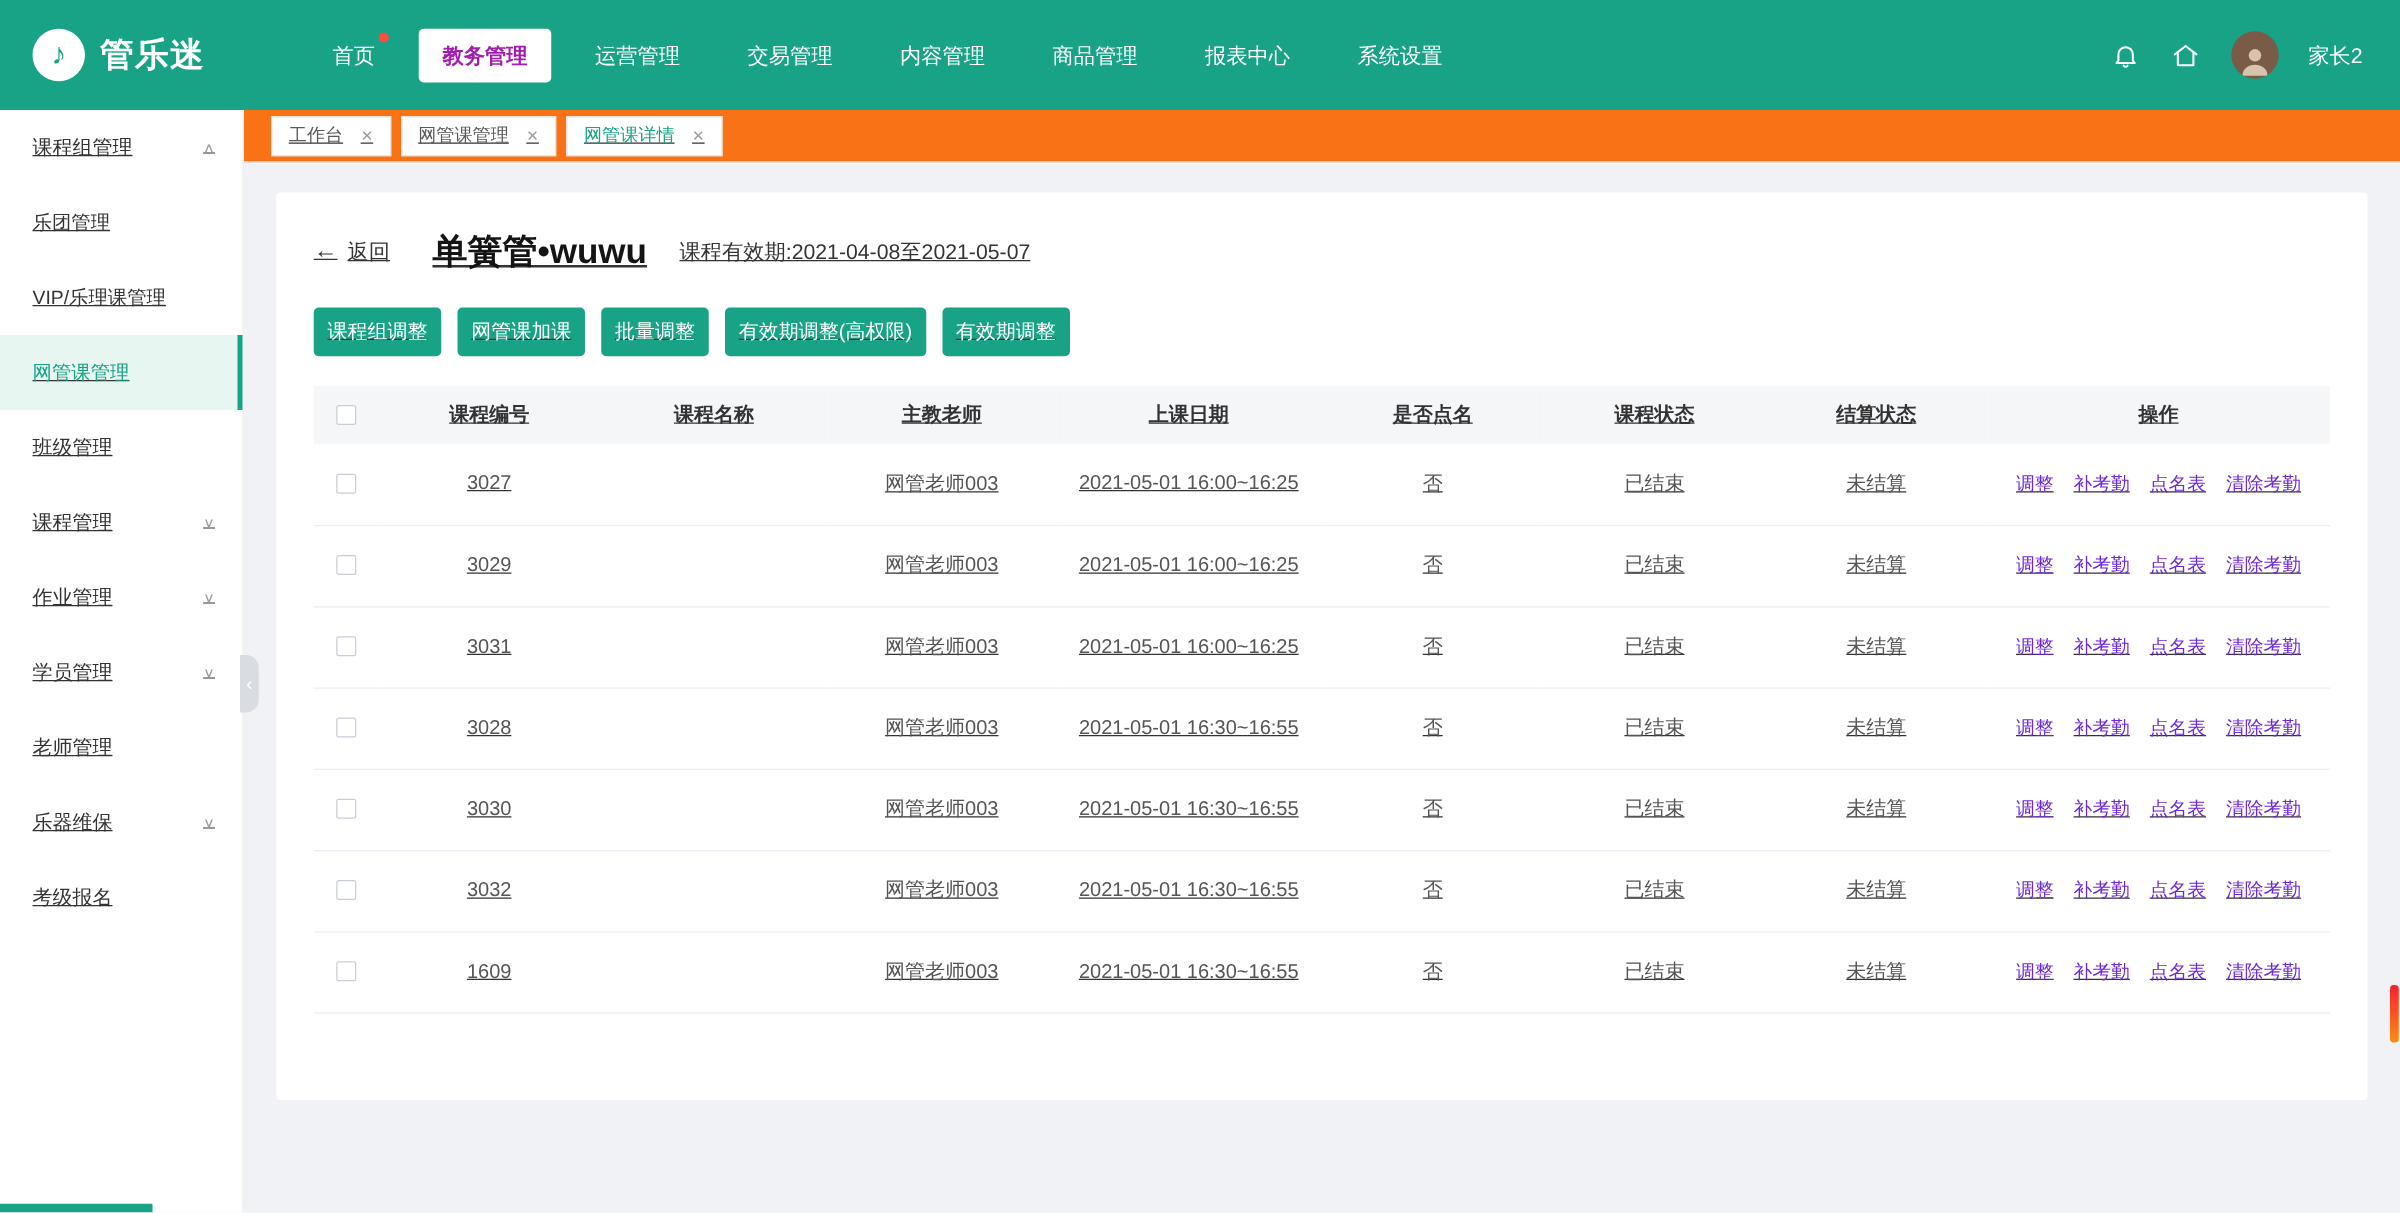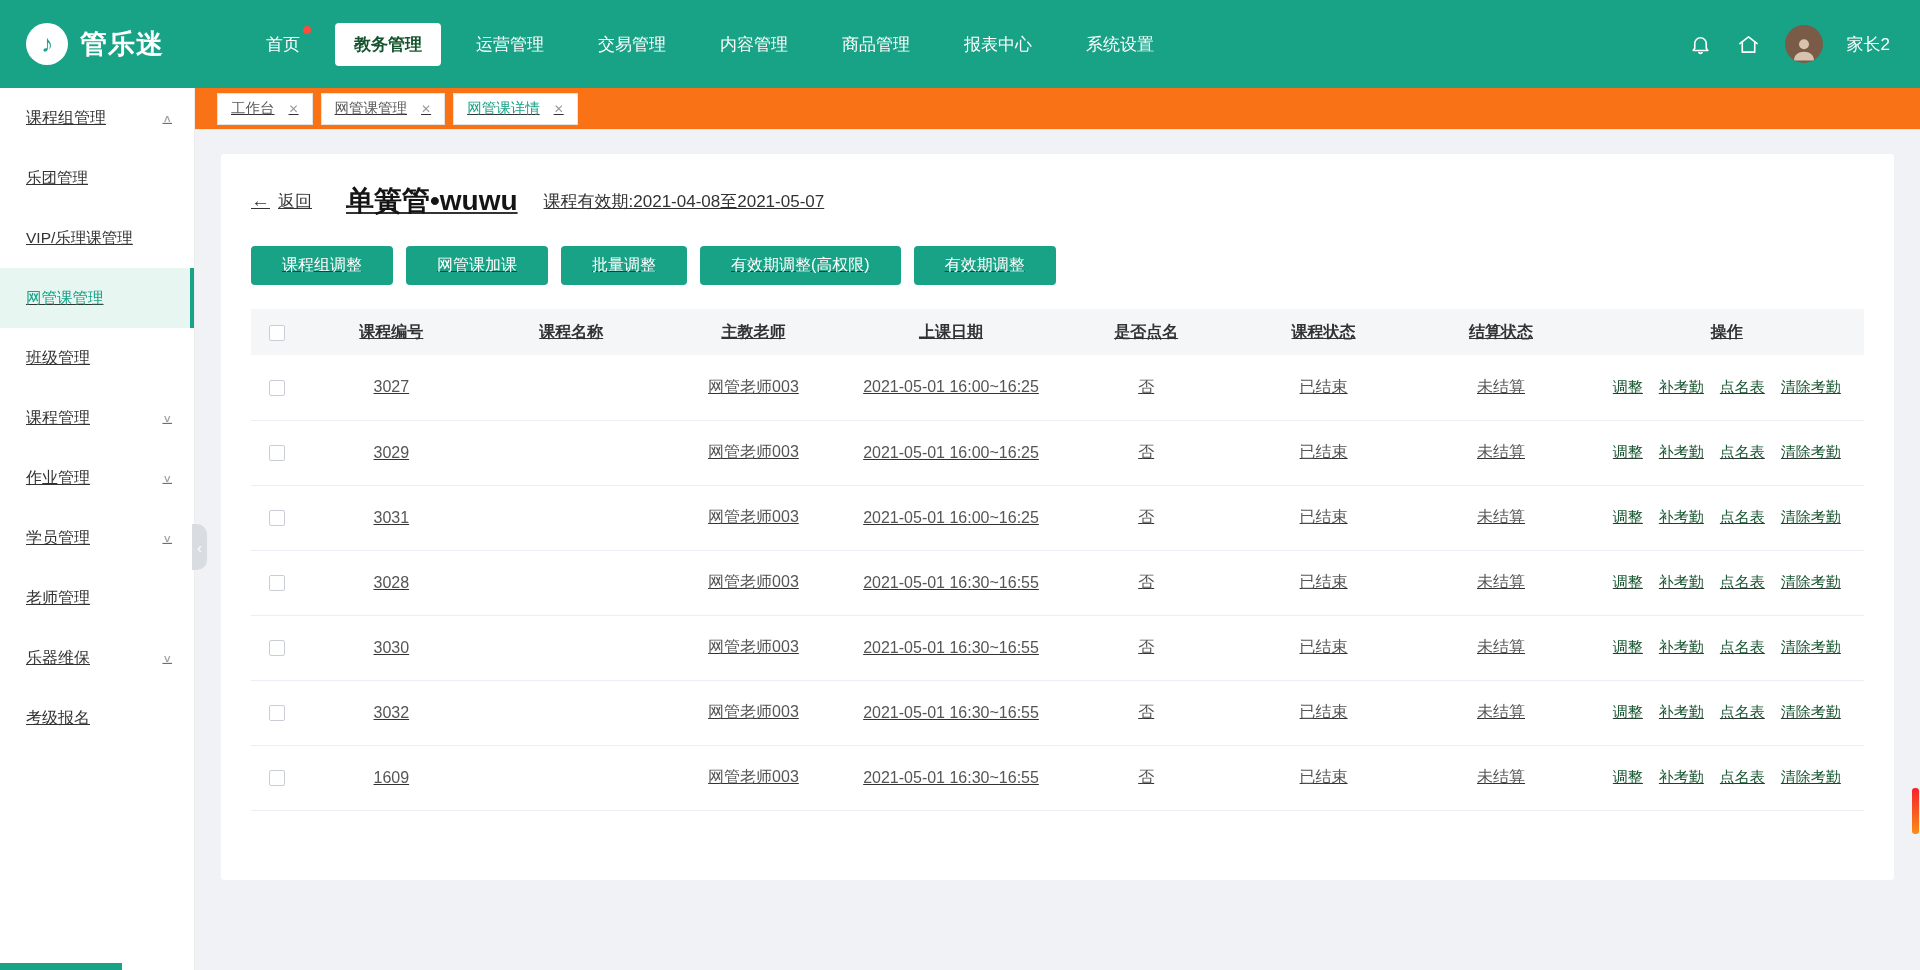--- a/index.html
+++ b/index.html
@@ -11,21 +11,21 @@
   }
 
   
   .topbar { height:88px; background:#18a286; display:flex; align-items:center; color:#fff; position:relative; }
   .brand { width:195px; display:flex; align-items:center; gap:12px; padding-left:26px; flex:none; }
   .logo-circle { width:42px; height:42px; border-radius:50%; background:#fff; color:#18a286;
     display:flex; align-items:center; justify-content:center; font-size:24px; font-weight:bold; }
   .brand-name { font-size:27px; font-weight:bold; letter-spacing:1px; }
   .topnav { display:flex; align-items:center; gap:16px; margin-left:52px; }
   .nav-item { position:relative; padding:10px 19px; font-size:17px; border-radius:4px; cursor:pointer; white-space:nowrap; }
-  .nav-item.active { background:#fff; color:#14532d; font-weight:bold; }
+  .nav-item.active { background:#fff; color:#a21caf; font-weight:bold; }
   .nav-dot { position:absolute; top:3px; right:8px; width:8px; height:8px; border-radius:50%; background:#ff4b3e; }
   .topbar-right { margin-left:auto; display:flex; align-items:center; gap:24px; padding-right:30px; }
   .tb-icon { width:24px; height:24px; display:flex; align-items:center; justify-content:center; cursor:pointer; }
   .avatar { width:38px; height:38px; border-radius:50%; background:#7a5b47; overflow:hidden;
     display:flex; align-items:flex-end; justify-content:center; cursor:pointer; }
   .username { font-size:17px; }
 
   
   .layout { display:flex; height:882px;text-decoration:underline; }
   .sidebar { width:195px; background:#fff; border-right:1px solid #ececec; position:relative; flex:none; }
@@ -54,29 +54,29 @@
   .card { background:#fff; border-radius:3px; padding:28px 30px; height:726px; }
 
   .card-head { display:flex; align-items:center; margin-bottom:26px; }
   .back { display:flex; align-items:center; gap:8px; font-size:17px; color:#333; cursor:pointer; }
   .back-arrow { font-size:19px; }
   .page-title { font-size:28px; font-weight:bold; color:#141414; margin-left:34px; }
   .validity { font-size:17px; color:#333; margin-left:26px; }
 
   .toolbar { display:flex; gap:13px; margin-bottom:24px; }
   .t-btn { background:#18a286; color:#fff; border:none; border-radius:4px; height:39px;
-    padding:0 31px; font-size:16px; cursor:pointer; font-family:inherit; white-space:nowrap; }
+    padding:0 11px; font-size:16px; cursor:pointer; font-family:inherit; white-space:nowrap; }
 
   table { width:100%; border-collapse:collapse; table-layout:fixed; }
   thead th { background:#f5f6f8; height:46px; font-size:16px; color:#333; font-weight:bold; text-align:center; }
   tbody td { height:65px; border-bottom:1px solid #ebeef5; font-size:16px; color:#555;
     text-align:center; overflow:hidden; white-space:nowrap; }
   .cb { display:inline-block; width:16px; height:16px; border:1px solid #c9ced6; border-radius:2px;
     background:#fff; vertical-align:middle; cursor:pointer; }
-  .op { color:#14532d; margin:0 8px; font-size:15px; cursor:pointer; }
+  .op { color:#6d28d9; margin:0 8px; font-size:15px; cursor:pointer; }
 
   
   .scroll-thumb { position:fixed; right:1px; top:788px; width:7px; height:46px; border-radius:3px;
     background:linear-gradient(180deg,#f5222d,#fa8c16); cursor:pointer; }
 </style>
 </head>
 <body>
 
 <div class="topbar">
   <div class="brand">

